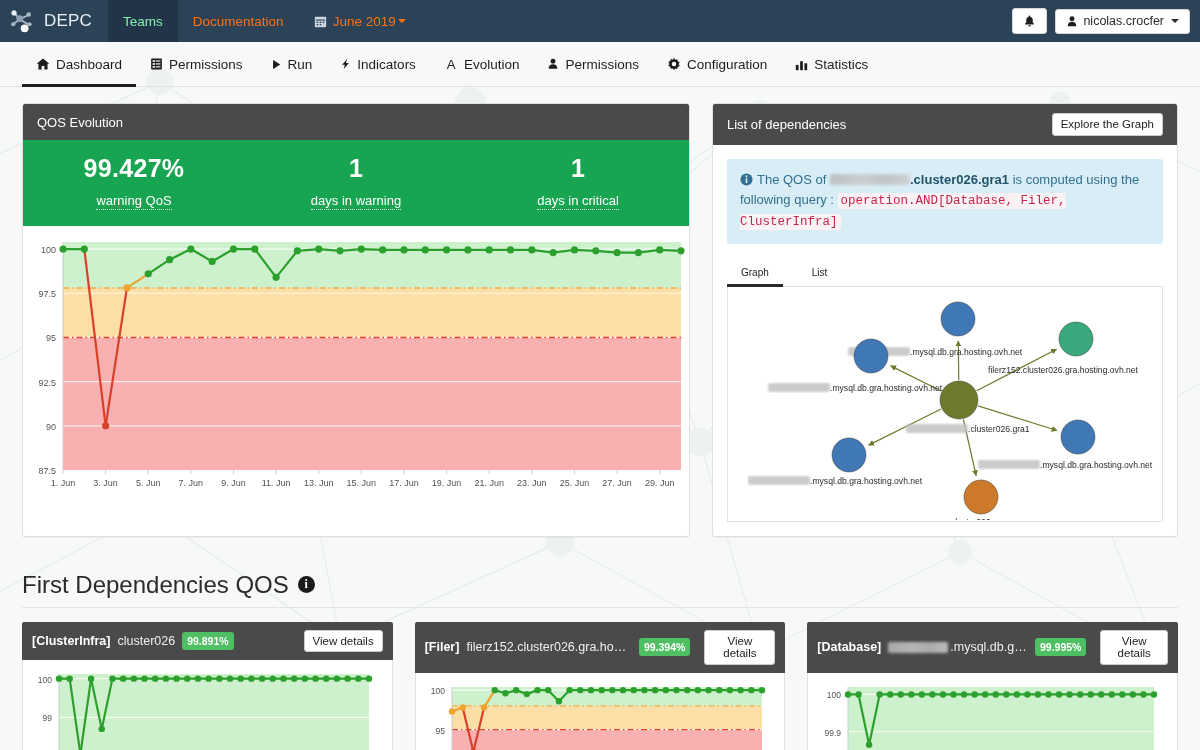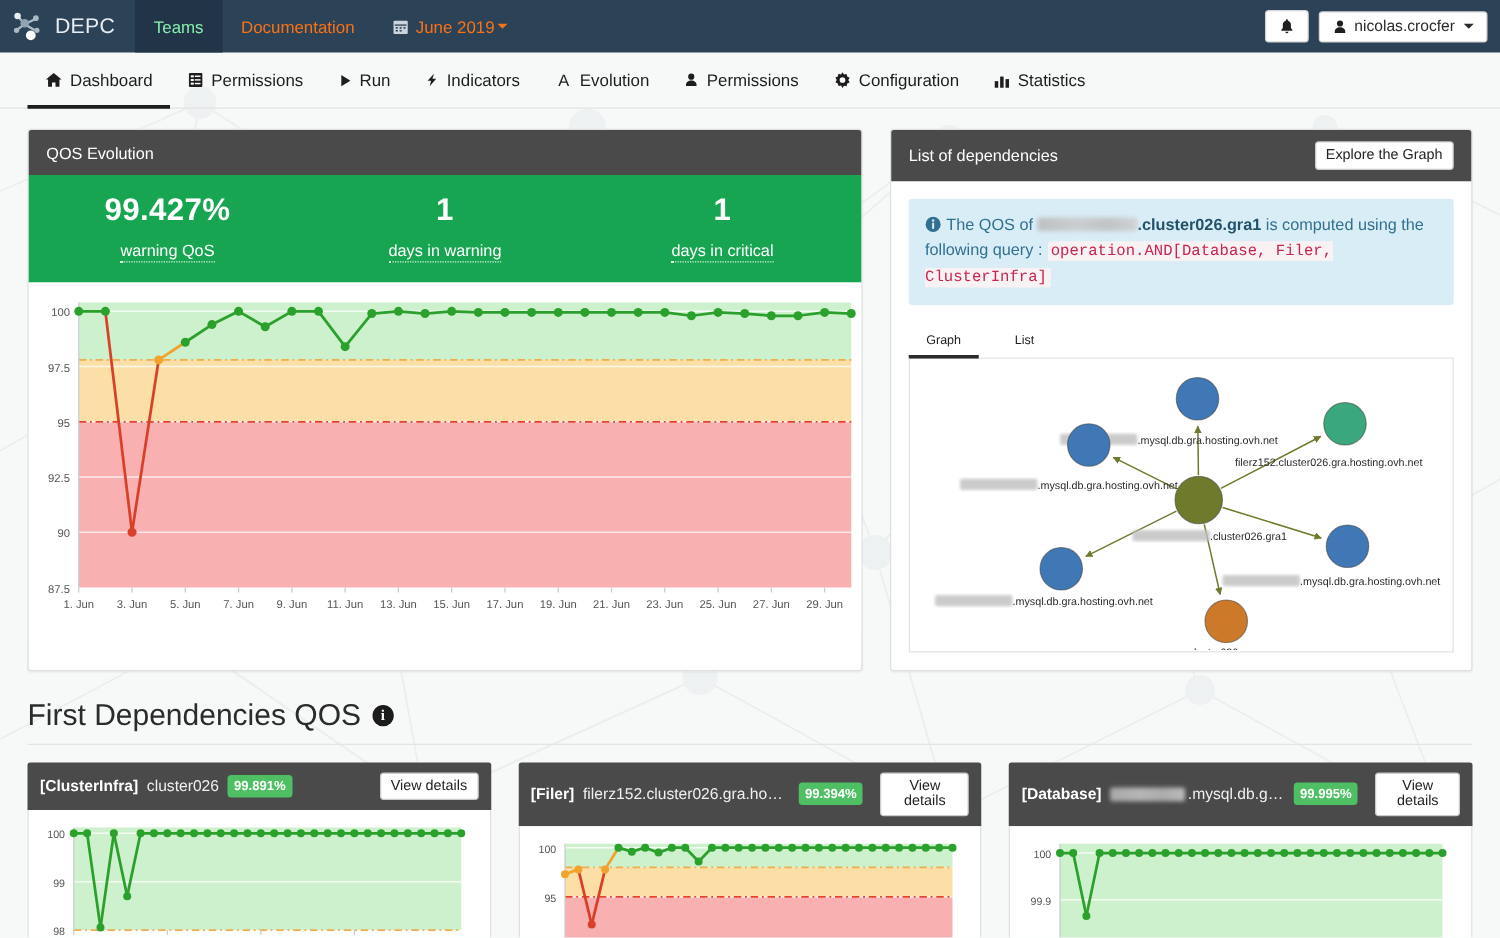--- a/index.html
+++ b/index.html
@@ -204,20 +204,21 @@
     background: #fff;
   }
   
   .section-title {
     font-size: 24px;
     color: #2b2b2b;
     padding: 22px 0 8px 0;
     display: flex; align-items: center; gap: 9px;
     border-bottom: 1px solid #e4e4e4;
     margin-bottom: 14px;
+    margin-top: 12px;
   }
   .info-dot {
     width: 17px; height: 17px; border-radius: 50%;
     background: #1b1b1b; color: #fff;
     font-size: 12px; font-weight: bold;
     display: inline-flex; align-items: center; justify-content: center;
     font-family: "Liberation Serif", serif;
   }
   
   .cards { display: flex; gap: 22px; }

